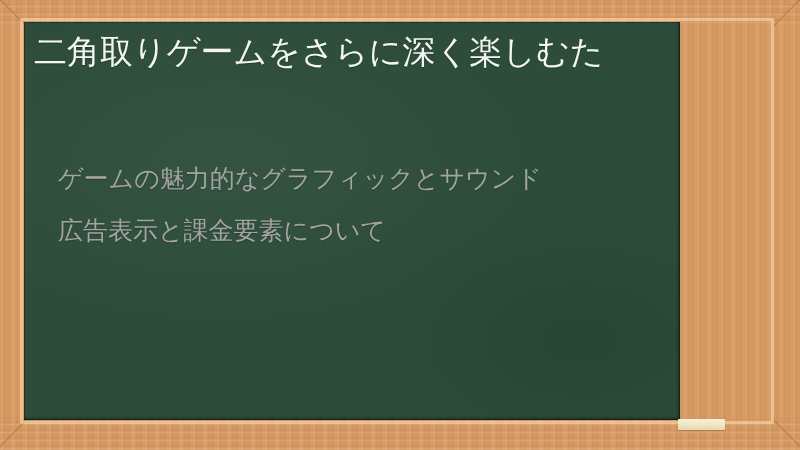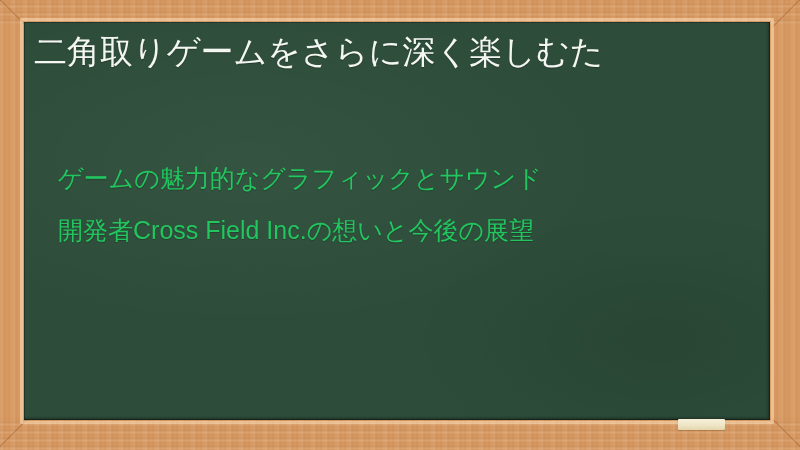--- a/index.html
+++ b/index.html
@@ -74,21 +74,21 @@
     border: 3px solid rgba(255, 225, 190, 0.55);
     border-radius: 1px;
     box-sizing: border-box;
   }
 
   
   .board {
     position: absolute;
     left: 24px;
     top: 22px;
-    width: 746px;
+    width: 656px;
     height: 398px;
     background: #2d4d3a;
     box-shadow:
       inset 0 0 0 1px rgba(0,0,0,0.30),
       -2px -2px 3px rgba(0,0,0,0.35) inset;
     overflow: hidden;
   }
   .board-wash {
     position: absolute;
     inset: 0;
@@ -115,21 +115,21 @@
   .board-list {
     position: absolute;
     left: 34px;
     top: 130px;
     width: 700px;
     list-style: none;
     margin: 0;
     padding: 0;
   }
   .board-list li {
-    color: #22c55e;
+    color: #a3a3a3;
     font-size: 25px;
     line-height: 52px;
     font-weight: 400;
     white-space: nowrap;
     text-shadow: 0 1px 1px rgba(0,0,0,0.22);
   }
 
   
   .chalk {
     position: absolute;
@@ -160,19 +160,19 @@
 
   <div class="board">
     <div class="board-wash"></div>
 
     <div class="board-title">
       <div>二角取りゲームをさらに深く楽しむた</div>
     </div>
 
     <ul class="board-list">
       <li>ゲームの魅力的なグラフィックとサウンド</li>
-      <li>開発者Cross Field Inc.の想いと今後の展望</li>
+      <li>広告表示と課金要素について</li>
     </ul>
   </div>
 
   <div class="chalk"></div>
 
 </div>
 
 </body></html>

